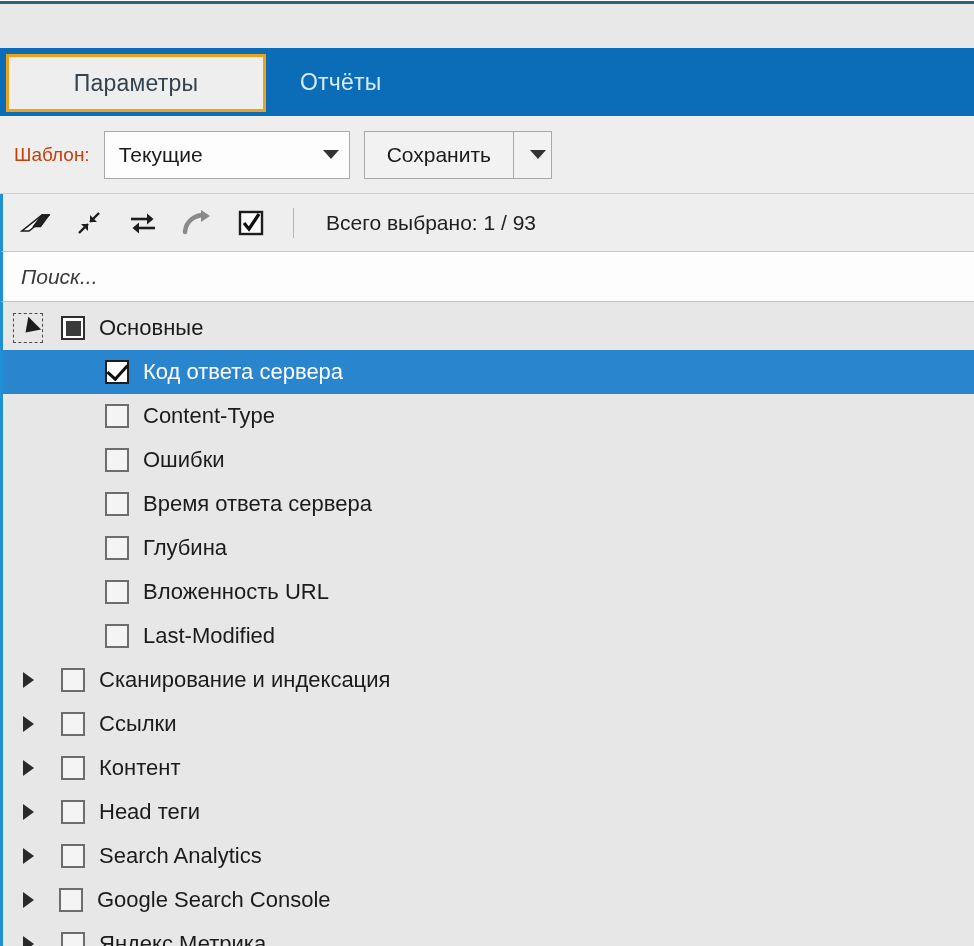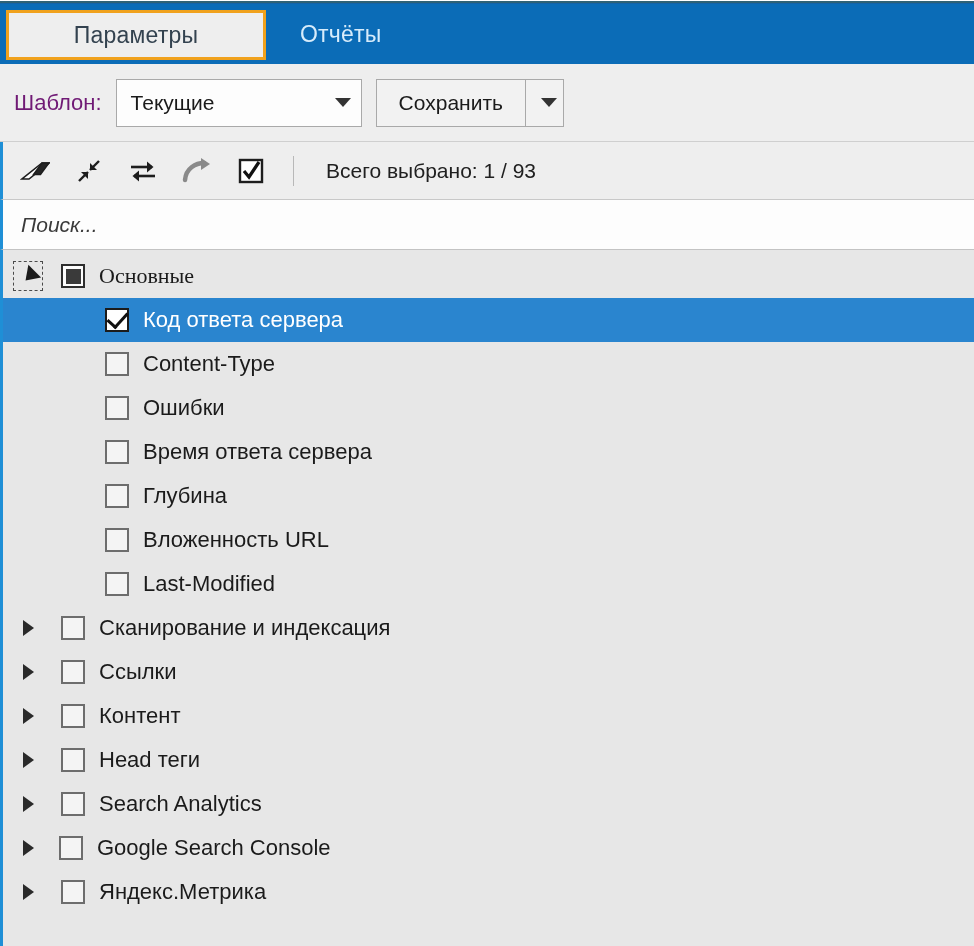--- a/index.html
+++ b/index.html
@@ -25,26 +25,27 @@
   .top-hairline {
     height: 4px;
     width: 100%;
     background: linear-gradient(to bottom, #ffffff 0 1px, #2f6276 1px 3px, #1463a8 3px 4px);
     flex: 0 0 auto;
   }
 
   
   .tabstrip {
     position: relative;
-    height: 60px;
+    height: 68px;
     background: #0b6cb7;
     flex: 0 0 auto;
     display: flex;
     align-items: stretch;
     padding-left: 6px;
+    margin-top: 44px;
   }
   .tab {
     position: relative;
     display: flex;
     align-items: center;
     justify-content: center;
     font-size: 23px;
     color: #cfe9fb;
     padding: 0 34px;
     cursor: default;
@@ -65,22 +66,22 @@
     flex: 0 0 auto;
     height: 78px;
     background: #eeeeee;
     display: flex;
     align-items: center;
     padding-left: 14px;
     gap: 14px;
     border-bottom: 1px solid #cfcfcf;
   }
   .tpl-label {
-    font-size: 22px;
-    color: #701a75;
+    font-size: 19px;
+    color: #c2410c;
     white-space: nowrap;
   }
   .combo {
     width: 246px;
     height: 48px;
     background: #fdfdfd;
     border: 1px solid #a9a9a9;
     display: flex;
     align-items: center;
     padding: 0 10px 0 14px;
@@ -322,21 +323,21 @@
 
   <div class="searchrow">
     <input class="search-input" type="text" placeholder="Поиск..." style="">
   </div>
 
   <div class="tree" id="tree">
       <div class="row">
         <div class="exp focus">
           <div class="tri-down"></div>
         </div>
-        <div style="display: flex; align-items: center; margin-left: 18px; font-family: Liberation Serif, serif;">
+        <div style="display: flex; align-items: center; margin-left: 18px;">
           <div class="cb indeterminate"></div>
           <span class="row-label">Основные</span>
         </div>
       </div>
       <div class="row selected">
         <div class="exp spacer"></div>
         <div style="display: flex; align-items: center; margin-left: 62px;">
           <div class="cb checked"></div>
           <span class="row-label">Код ответа сервера</span>
         </div>

